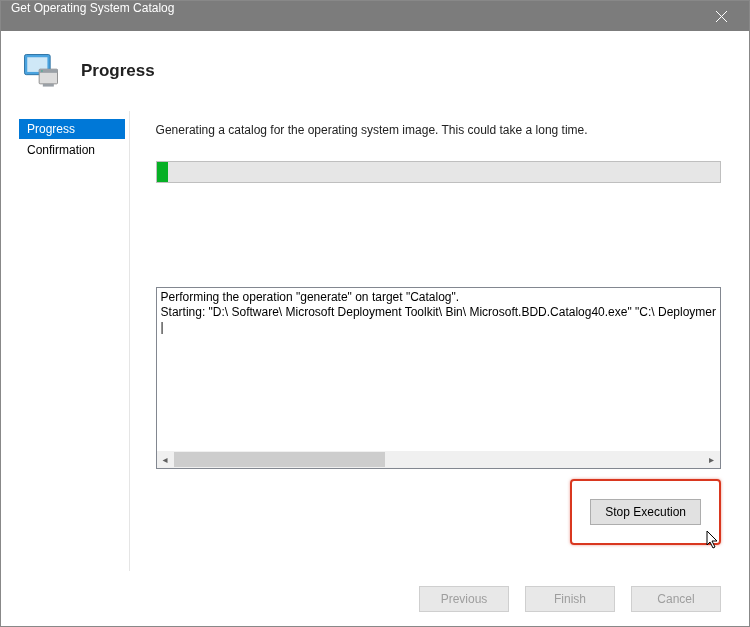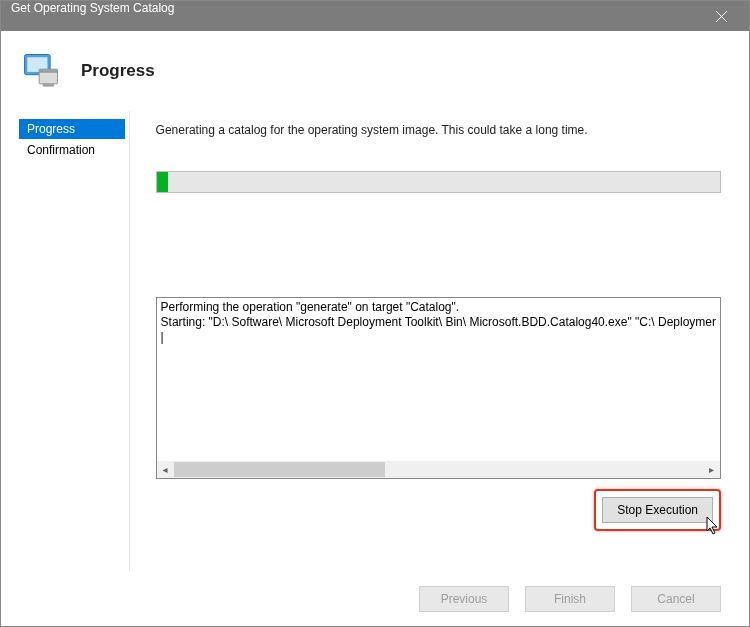--- a/index.html
+++ b/index.html
@@ -82,21 +82,21 @@
     margin: 0 0 0 0;
   }
   .main {
     flex: 1;
     padding: 12px 28px 10px 26px;
     position: relative;
   }
   .status-text {
     font-size: 12px;
     color: #222;
-    margin-bottom: 34px;
+    margin-bottom: 24px;
   }
   .progress-outer {
     height: 22px;
     background: #e6e6e6;
     border: 1px solid #bfbfbf;
     position: relative;
   }
   .progress-inner {
     position: absolute;
     left: 0; top: 0; bottom: 0;
@@ -150,21 +150,21 @@
   }
   .stop-row {
     display: flex;
     justify-content: flex-end;
     margin-top: 10px;
     position: relative;
   }
   .stop-highlight {
     border: 2px solid #d9371f;
     border-radius: 4px;
-    padding: 6px;
+    padding: 18px;
     display: inline-block;
     box-shadow: 0 0 3px rgba(217,55,31,0.5);
     position: relative;
   }
   .btn {
     font-family: inherit;
     font-size: 12px;
     padding: 5px 14px;
     min-width: 90px;
     background: #e1e1e1;

